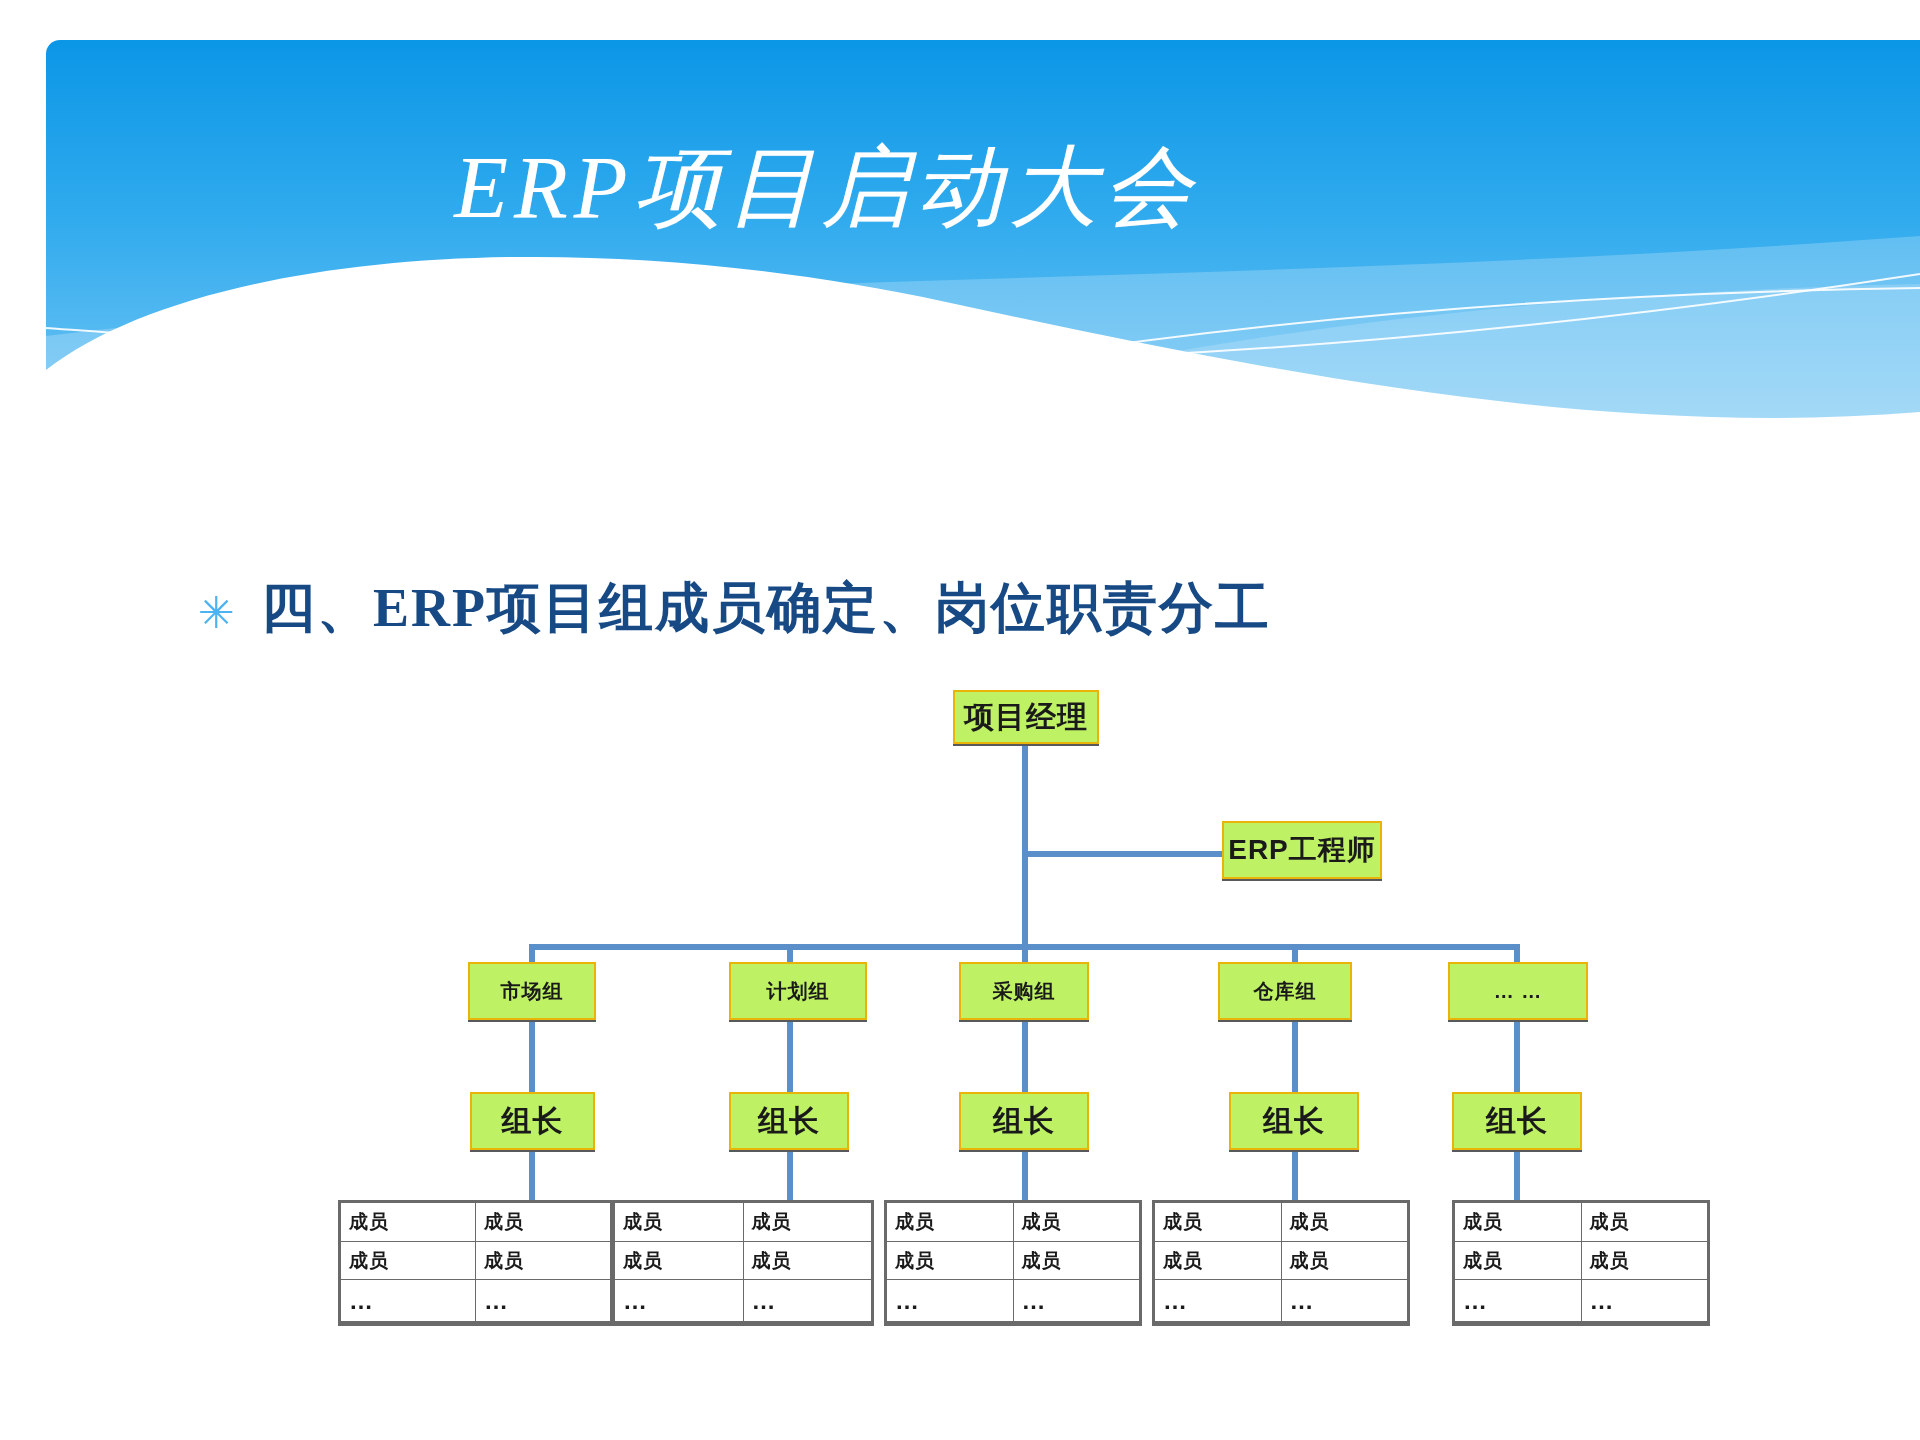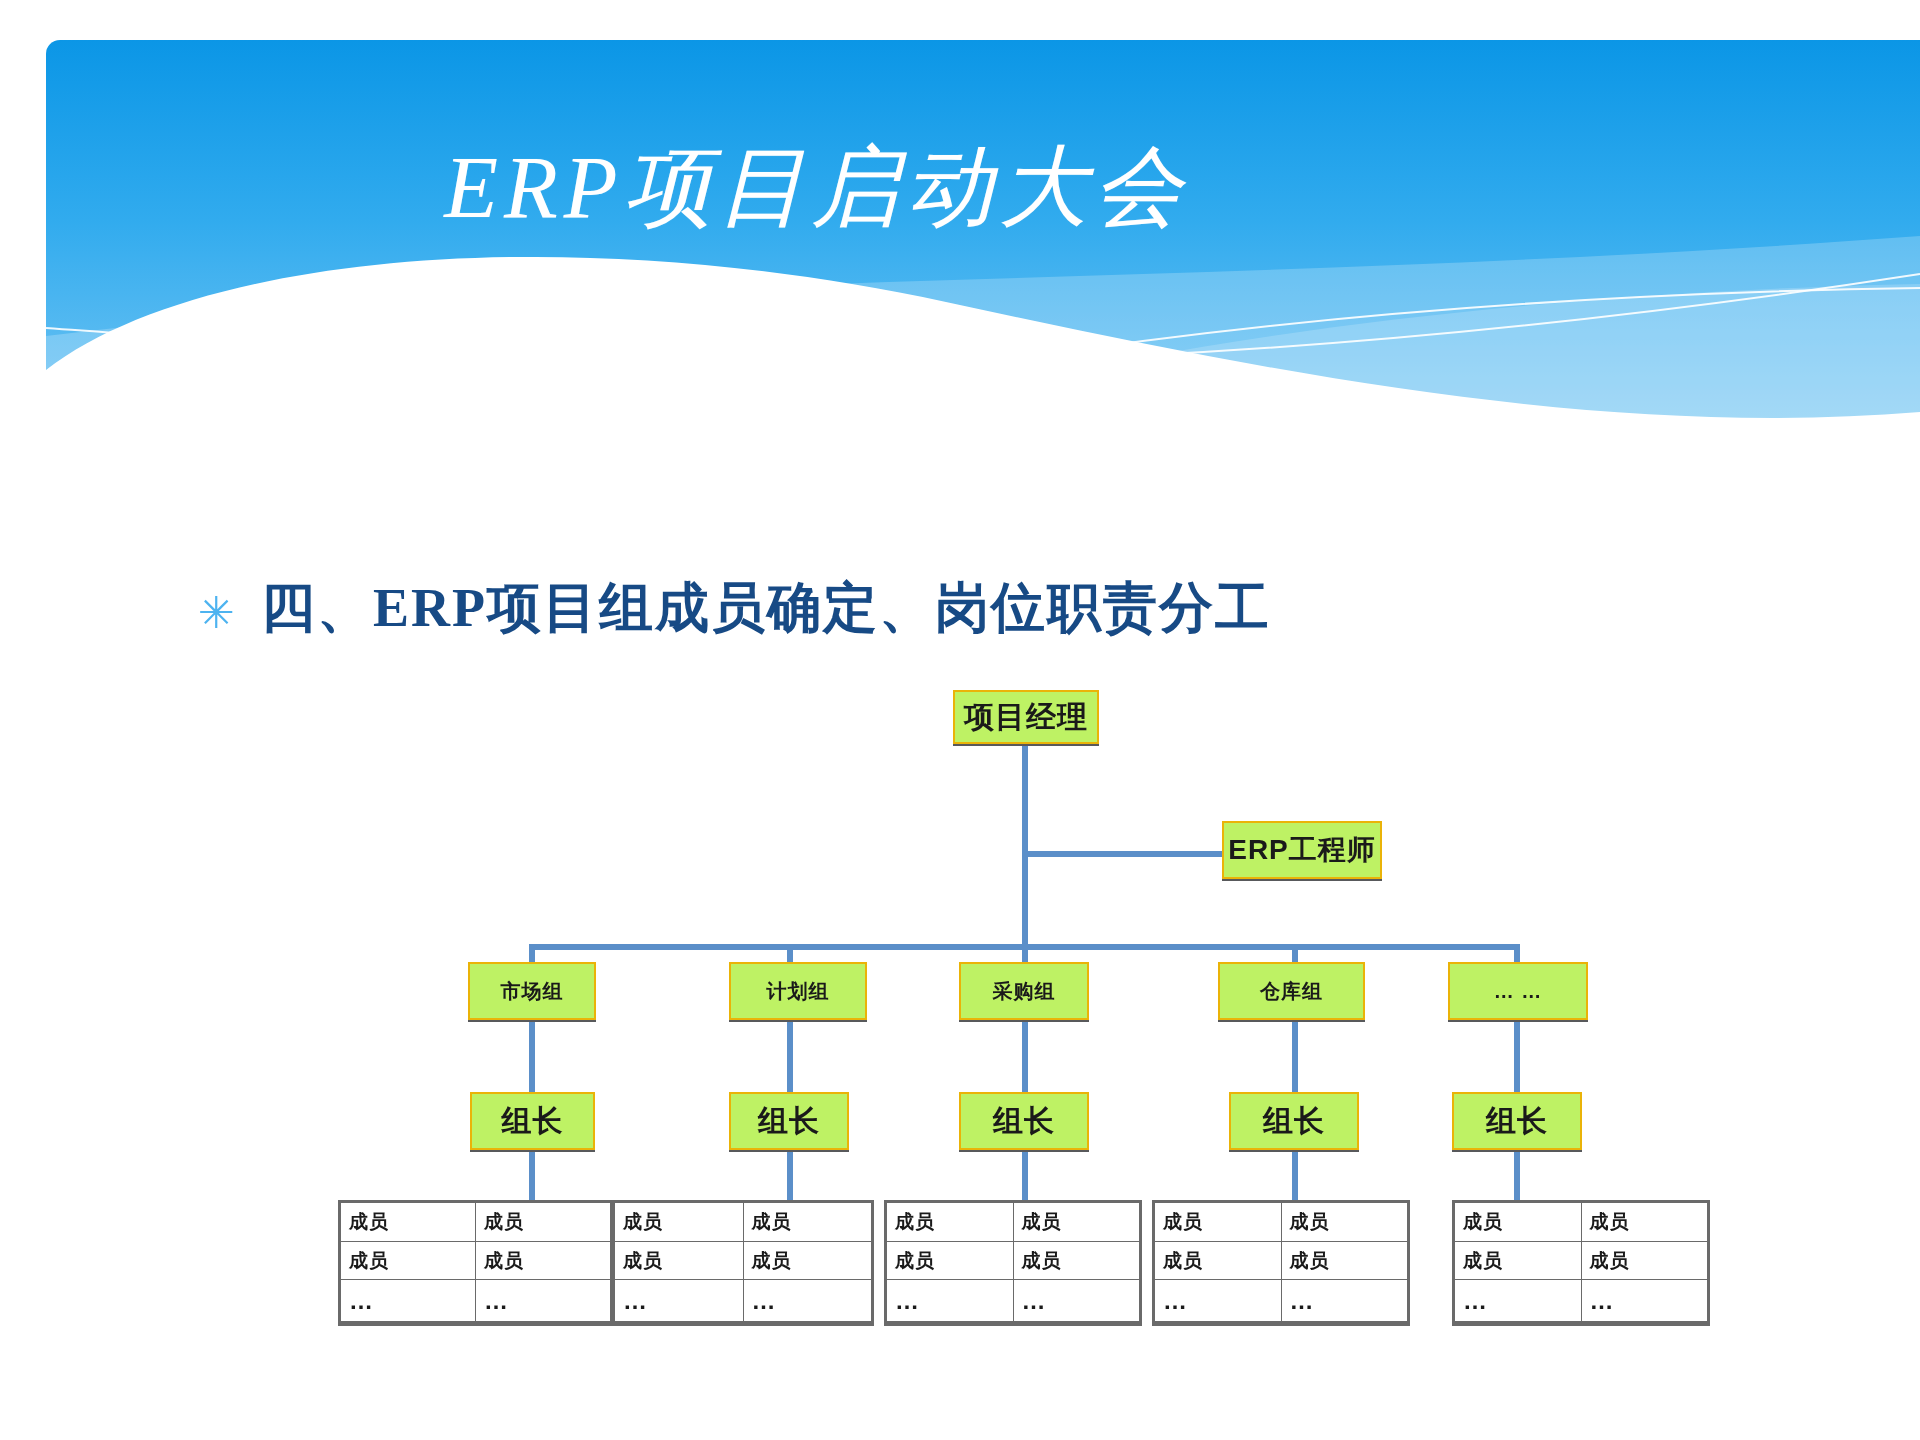--- a/index.html
+++ b/index.html
@@ -31,21 +31,21 @@
     left: 46px;
     top: 40px;
     width: 1874px;
     height: 400px;
     overflow: hidden;
   }
   #header-banner svg { display: block; }
 
   #slide-title {
     position: absolute;
-    left: 36px;
+    left: 46px;
     top: 140px;
     width: 1560px;
     text-align: center;
     color: #ffffff;
     font-family: "Liberation Serif", "DejaVu Serif", serif;
     font-size: 88px;
     font-weight: 400;
     font-style: italic;
     letter-spacing: 6px;
     line-height: 1.1;
@@ -210,21 +210,21 @@
     <div class="conn v" style="left:1292px; top:1150px; height:72px;"></div>
     <div class="conn v" style="left:1514px; top:1150px; height:72px;"></div>
 
     <div class="node node-pm" style="left:953px; top:690px; width:146px; height:54px;">项目经理</div>
 
     <div class="node node-eng" style="left:1222px; top:821px; width:160px; height:58px;">ERP工程师</div>
 
     <div class="node node-grp" style="left:468px; top:962px; width:128px; height:58px;">市场组</div>
     <div class="node node-grp" style="left:729px; top:962px; width:138px; height:58px;">计划组</div>
     <div class="node node-grp" style="left:959px; top:962px; width:130px; height:58px;">采购组</div>
-    <div class="node node-grp" style="left:1218px; top:962px; width:147px; height:58px;">仓库组</div>
+    <div class="node node-grp" style="left:1218px; top:962px; width:134px; height:58px;">仓库组</div>
     <div class="node node-grp" style="left:1448px; top:962px; width:140px; height:58px;">… …</div>
 
     <div class="node node-lead" style="left:470px; top:1092px; width:125px; height:58px;">组长</div>
     <div class="node node-lead" style="left:729px; top:1092px; width:120px; height:58px;">组长</div>
     <div class="node node-lead" style="left:959px; top:1092px; width:130px; height:58px;">组长</div>
     <div class="node node-lead" style="left:1229px; top:1092px; width:130px; height:58px;">组长</div>
     <div class="node node-lead" style="left:1452px; top:1092px; width:130px; height:58px;">组长</div>
 
     <div class="member-table" style="left:338px; top:1200px; width:275px; height:124px;">
       <table>

